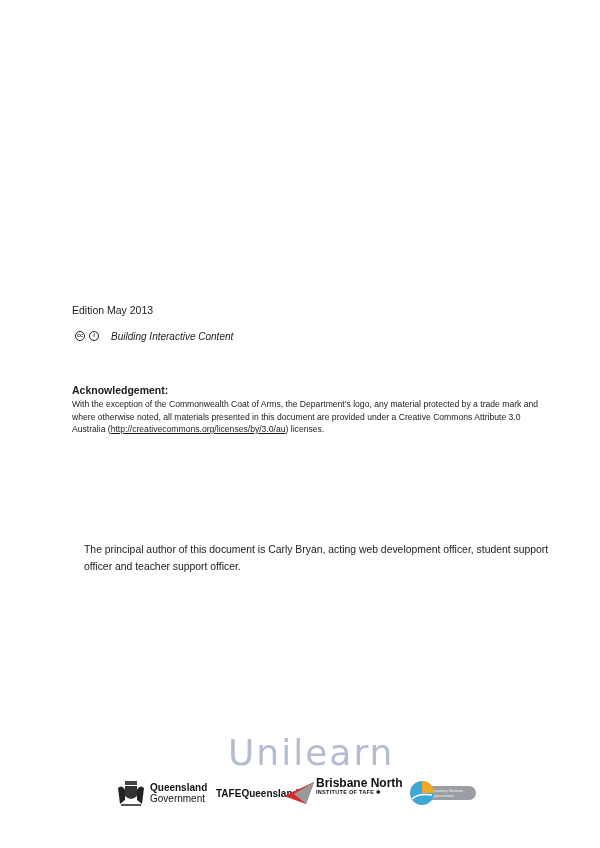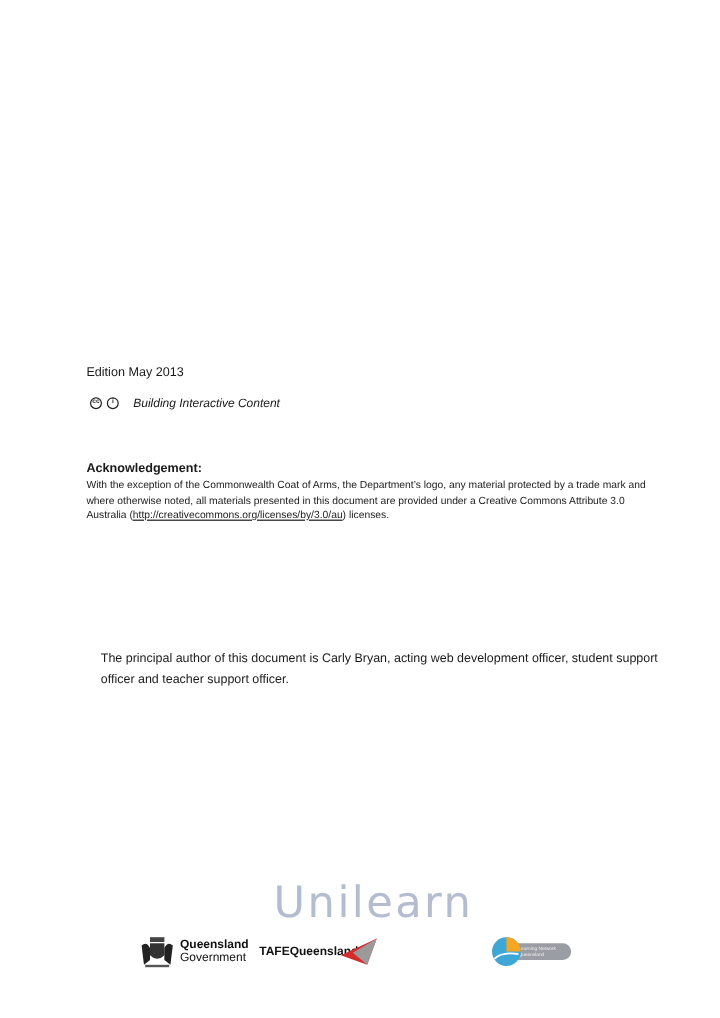--- a/index.html
+++ b/index.html
@@ -78,20 +78,24 @@
   <div class="logo tafe">
     <span>TAFE</span>
     <span>Queensland</span>
   </div>
   <div class="logo bn-mark">
     <svg width="32" height="26" viewBox="0 0 32 26">
       <path d="M0 16 L30 2 L22 24 Z" fill="#d62b2b"></path>
       <path d="M10 14 L30 2 L22 24 Z" fill="#9a9a9a"></path>
     </svg>
   </div>
+  <div class="logo bn-text">
+    <span class="b1">Brisbane North</span>
+    <span class="b2">INSTITUTE OF TAFE ✱</span>
+  </div>
   <div class="logo lnq">
     <div class="lnq-pill">
       <div>Learning Network</div>
       <div>Queensland</div>
     </div>
     <svg width="28" height="28" viewBox="0 0 28 28" style="position:absolute;left:0;top:2px;">
       <circle cx="14" cy="14" r="12" fill="#3fa7d6"></circle>
       <path d="M14 2 A12 12 0 0 1 26 14 L14 14 Z" fill="#f5a623"></path>
       <path d="M4 20 q6 -6 20 -4" stroke="#fff" stroke-width="1.5" fill="none"></path>
     </svg>

